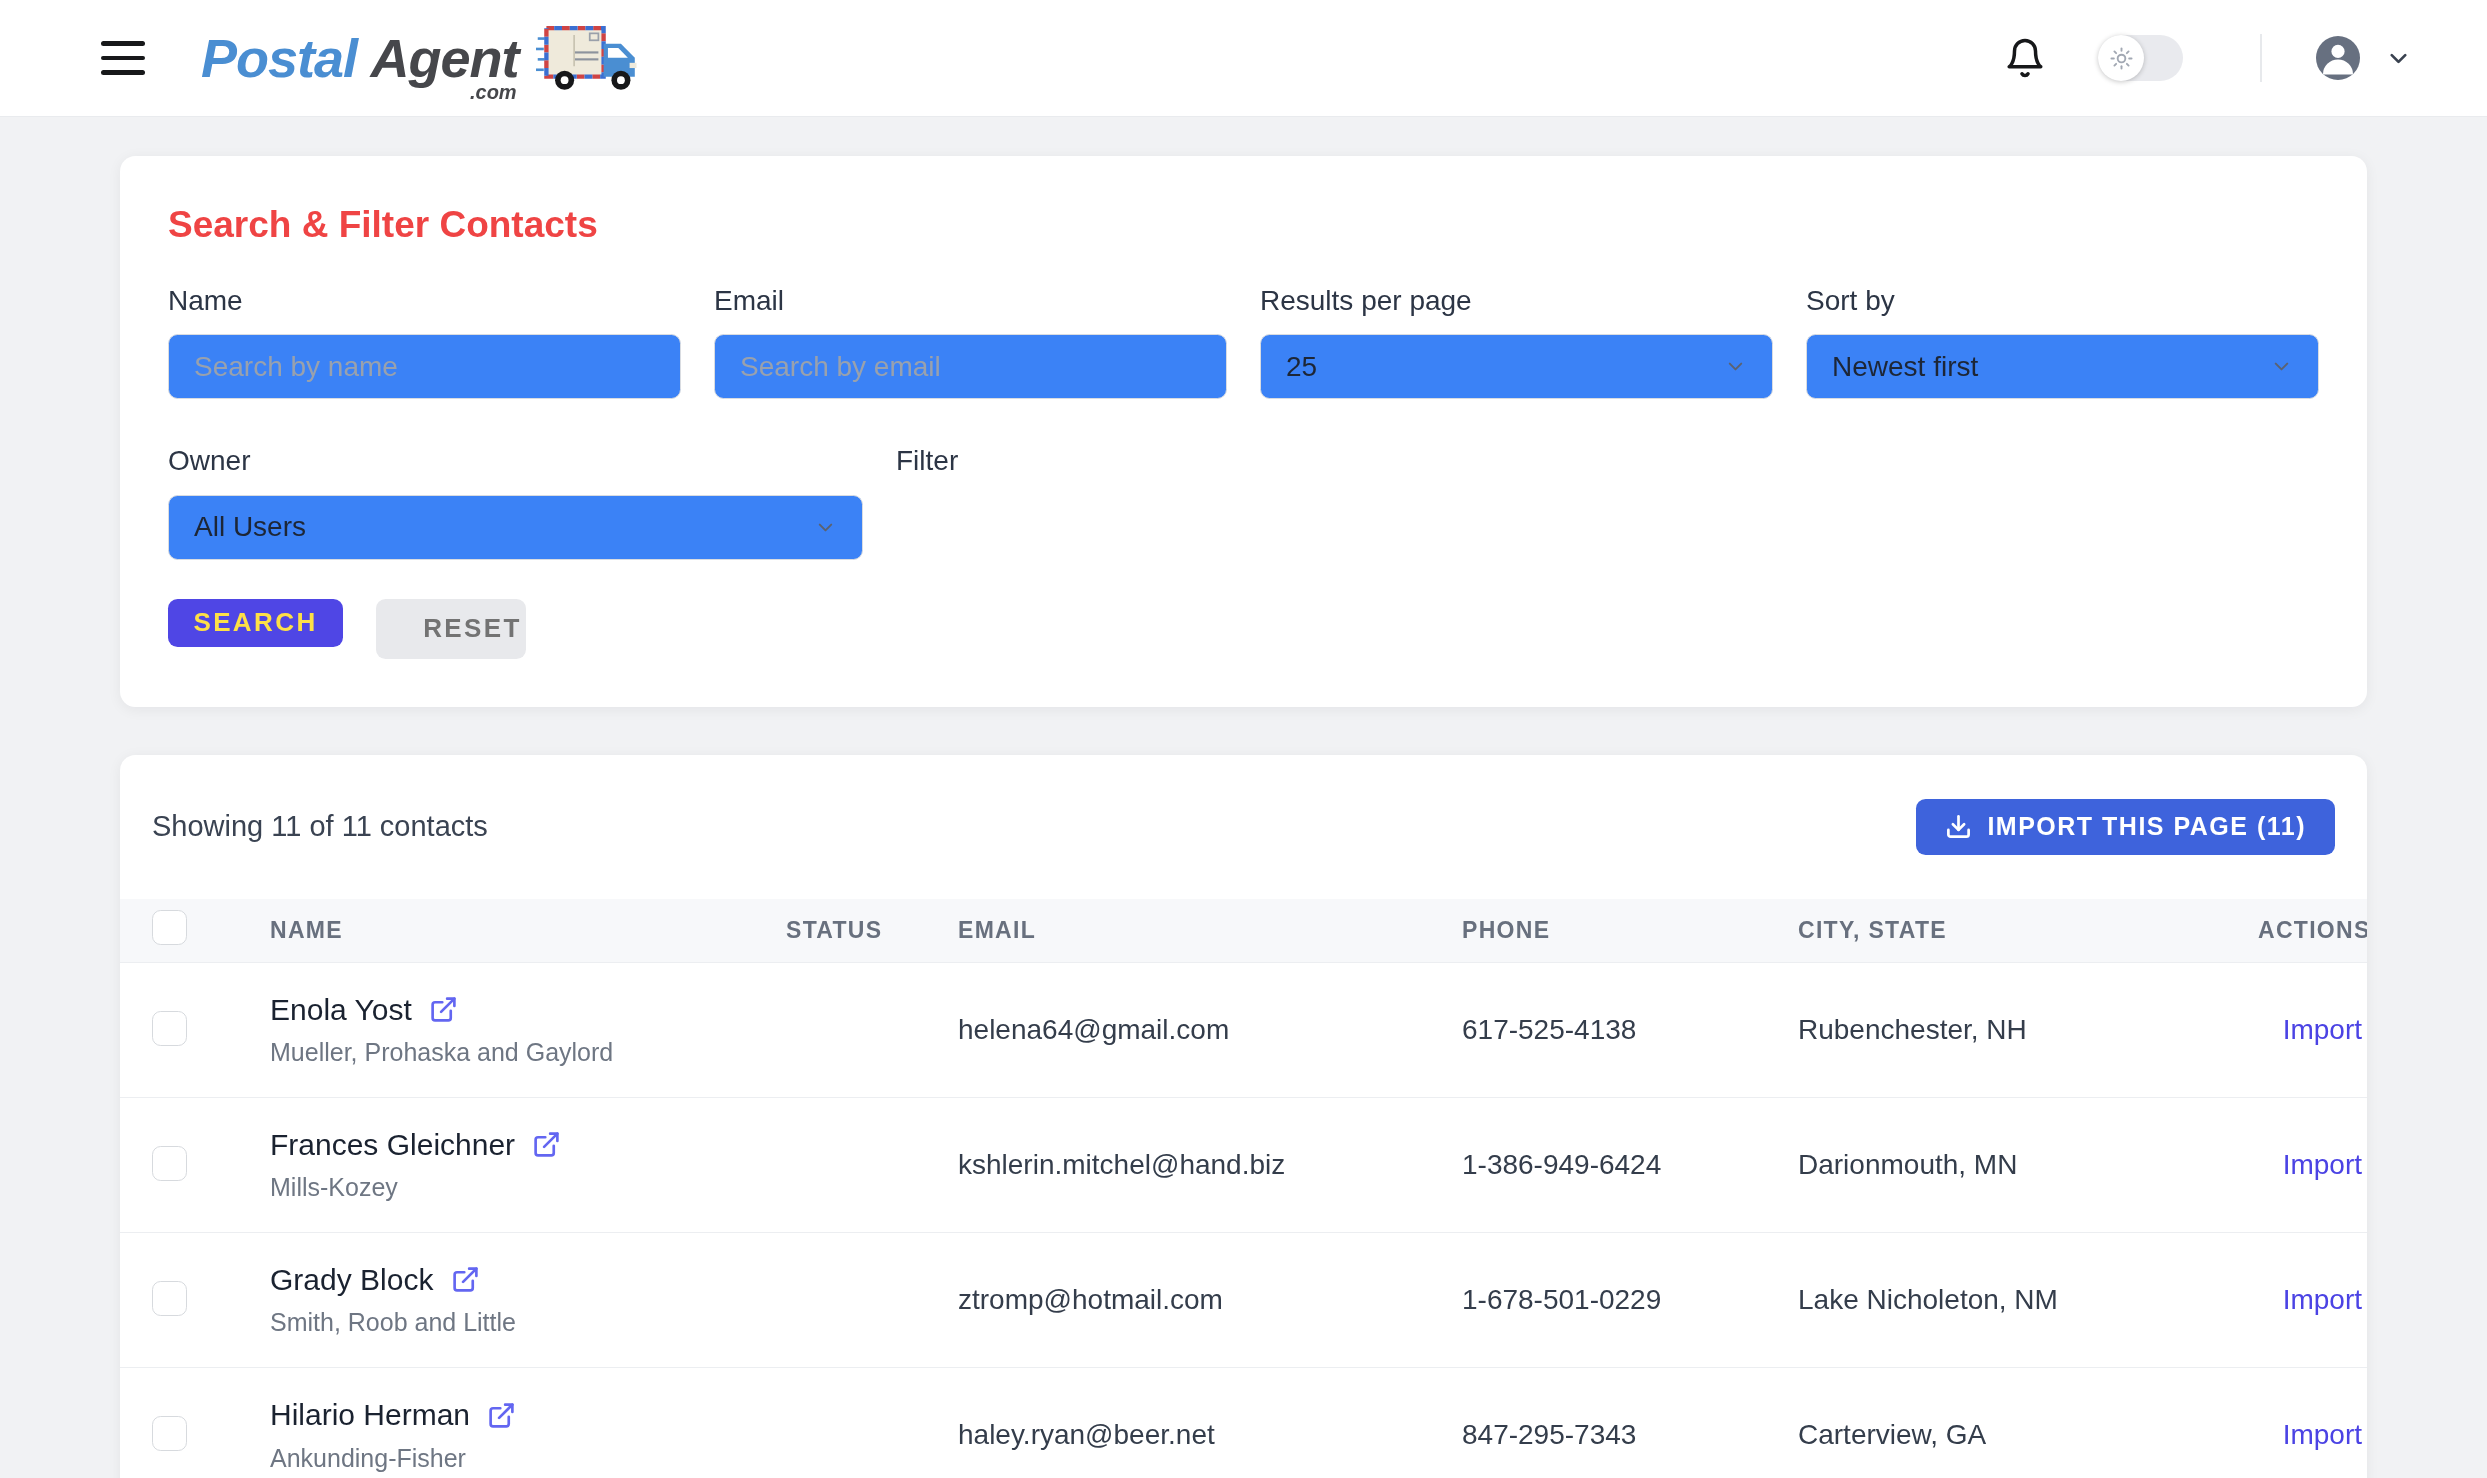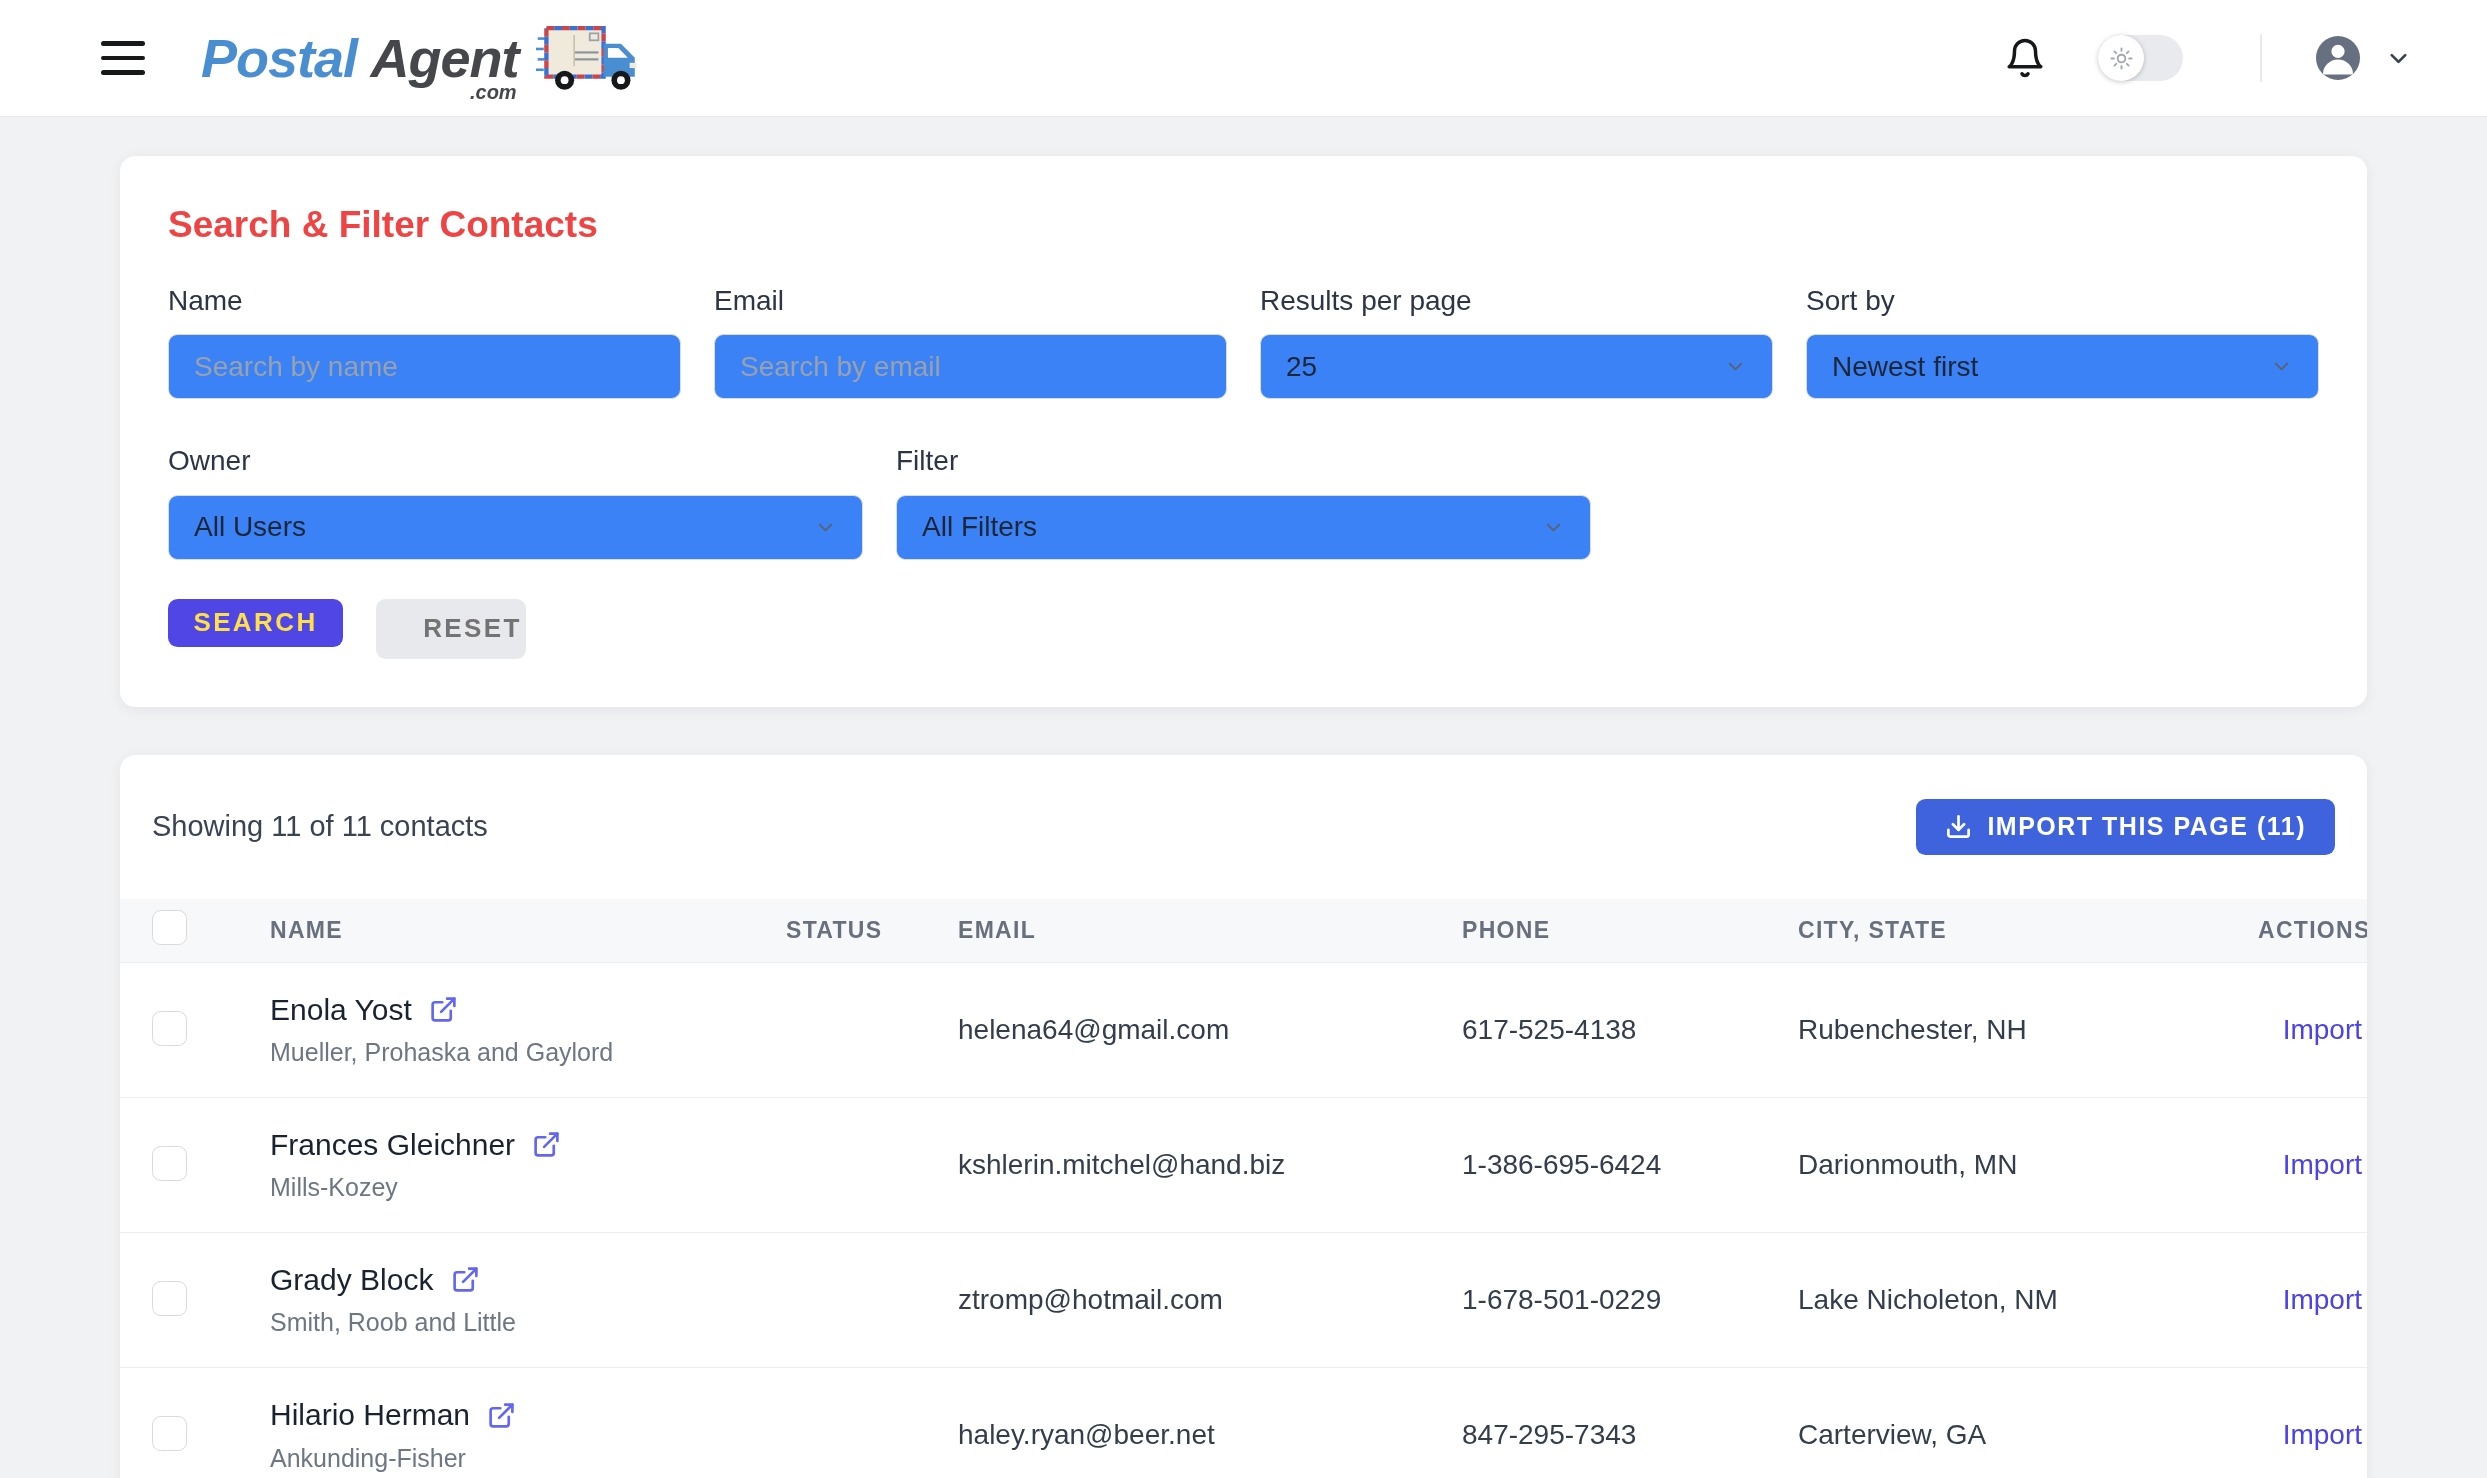--- a/index.html
+++ b/index.html
@@ -199,26 +199,20 @@
         <label>Owner</label>
         <div class="control select">
           <span>All Users</span>
           <svg width="23" height="23" viewBox="0 0 24 24" fill="none" stroke="#5b6270" stroke-width="2" stroke-linecap="round" stroke-linejoin="round">
               <polyline points="6 9 12 15 18 9"></polyline>
             </svg>
         </div>
       </div>
       <div class="field">
         <label>Filter</label>
-        <div class="control select">
-          <span>All Filters</span>
-          <svg width="23" height="23" viewBox="0 0 24 24" fill="none" stroke="#5b6270" stroke-width="2" stroke-linecap="round" stroke-linejoin="round">
-              <polyline points="6 9 12 15 18 9"></polyline>
-            </svg>
-        </div>
       </div>
     </div>
 
     <div class="actions-row">
       <button class="btn btn-search">SEARCH</button>
       <button class="btn btn-reset">RESET</button>
     </div>
   </section>
 
   <section class="card contacts-card">
@@ -287,21 +281,21 @@
                     <path d="M18 13v6a2 2 0 0 1-2 2H5a2 2 0 0 1-2-2V8a2 2 0 0 1 2-2h6"></path>
                     <polyline points="15 3 21 3 21 9"></polyline>
                     <line x1="10" y1="14" x2="21" y2="3"></line>
                   </svg>
               </span>
             </div>
             <div class="c-company">Mills-Kozey</div>
           </td>
           <td></td>
           <td class="cell-text">kshlerin.mitchel@hand.biz</td>
-          <td class="cell-text">1-386-695-6424</td>
+          <td class="cell-text">1-386-949-6424</td>
           <td class="cell-text">Darionmouth, MN</td>
           <td class="cell-actions"><a class="import-link">Import</a></td>
         </tr>
         <tr>
           <td class="cell-check"><span class="cb"></span></td>
           <td>
             <div class="name-line">
               <span class="c-name">Grady Block</span>
               <span class="ext-link">
                 <svg width="29" height="29" viewBox="0 0 24 24" fill="none" stroke="#6366f1" stroke-width="2.2" stroke-linecap="round" stroke-linejoin="round">

